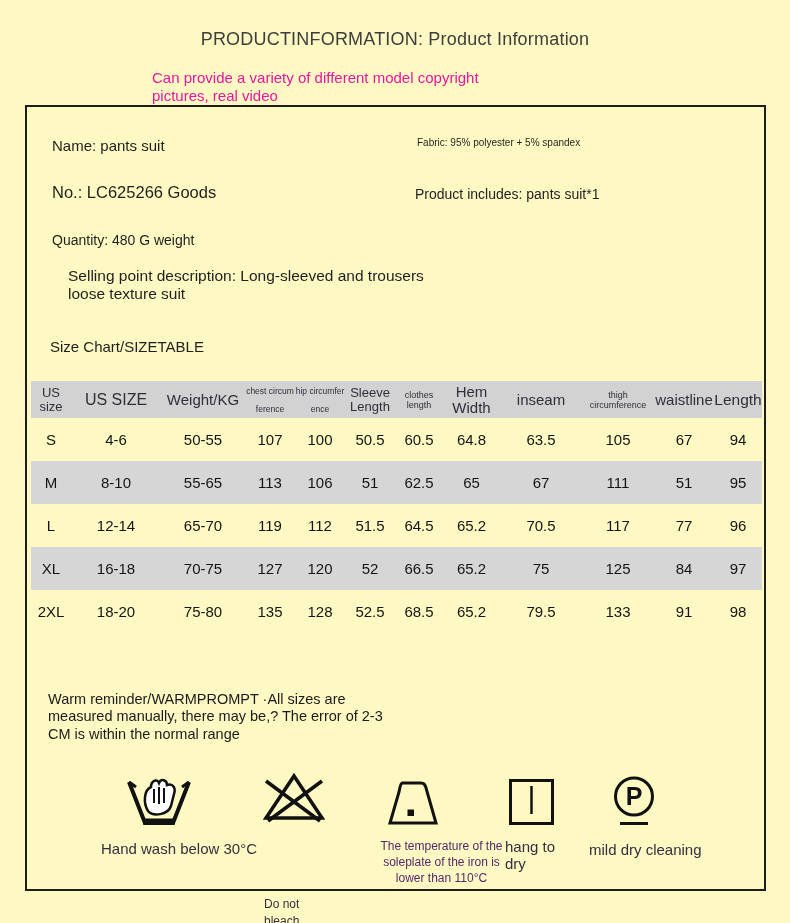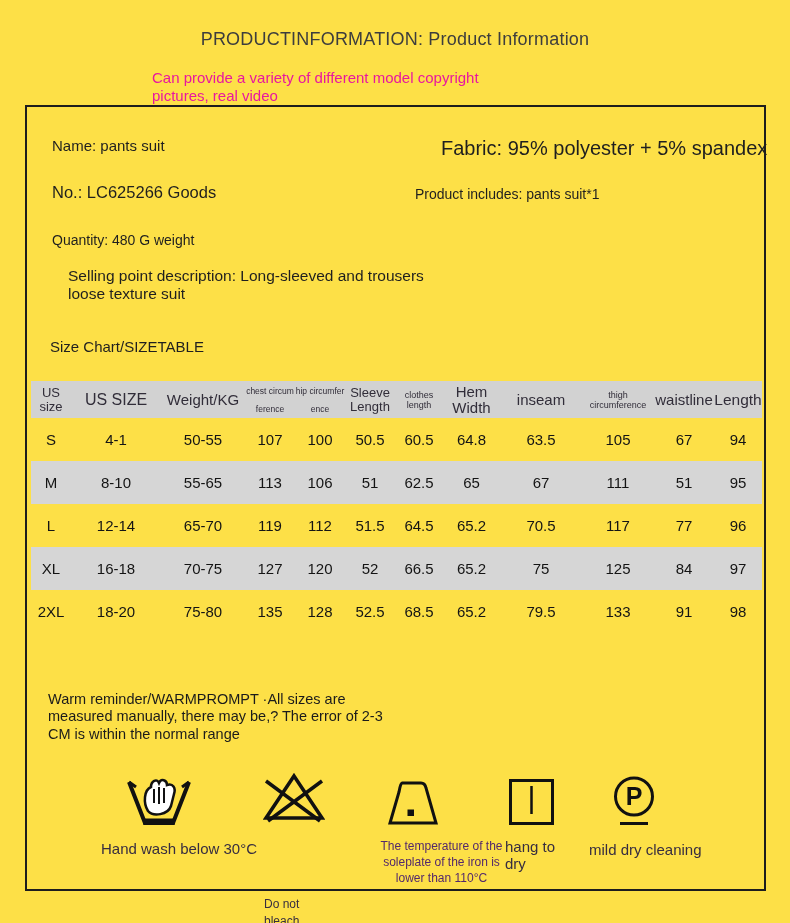--- a/index.html
+++ b/index.html
@@ -1,26 +1,26 @@
 <!DOCTYPE html>
 <html><head>
 <meta charset="utf-8">
 <style>
   html,body{margin:0;padding:0;background:#ffffff;}
-  .canvas{position:relative;width:790px;height:923px;background:#fde047;overflow:hidden;
+  .canvas{position:relative;width:790px;height:923px;background:#fef9c3;overflow:hidden;
           font-family:"Liberation Sans",sans-serif;color:#1f1f1f;}
 
   .title{position:absolute;top:29px;left:0;width:100%;text-align:center;
          font-size:18px;color:#3d3d3d;letter-spacing:.2px;}
   .subtitle{position:absolute;top:63px;left:152px;font-size:15px;line-height:17.5px;color:#e8179f;margin-top:6px;}
 
   .box{position:absolute;left:25px;top:105px;width:737px;height:782px;border:2px solid #1d1d1d;}
   .fld{position:absolute;white-space:nowrap;}
   .f-name{left:25px;top:30px;font-size:15px;}
-  .f-fabric{left:390px;top:30px;font-size:20px;margin-left:24px;}
+  .f-fabric{left:390px;top:30px;font-size:10px;}
   .f-no{left:25px;top:76px;font-size:16.5px;}
   .f-includes{left:388px;top:79px;font-size:14px;}
   .f-qty{left:25px;top:125px;font-size:14px;}
   .f-sell{left:41px;top:160px;font-size:15.5px;line-height:18px;}
   .f-chart{left:23px;top:231px;font-size:15px;}
 
   table.size-table{position:absolute;left:4px;top:274px;width:731px;
                    border-collapse:collapse;table-layout:fixed;}
   .size-table th,.size-table td{padding:0;vertical-align:middle;}
   .size-table thead tr{height:37px;background:#d2d2d2;border-radius:16px;}
@@ -107,21 +107,21 @@
           <th class="hc-7">Hem Width</th>
           <th class="hc-8">inseam</th>
           <th class="hc-9">thigh circumference</th>
           <th class="hc-10">waistline</th>
           <th class="hc-11">Length</th>
         </tr>
       </thead>
       <tbody>
           <tr>
             <td>S</td>
-            <td>4-1</td>
+            <td>4-6</td>
             <td>50-55</td>
             <td>107</td>
             <td>100</td>
             <td>50.5</td>
             <td>60.5</td>
             <td>64.8</td>
             <td>63.5</td>
             <td>105</td>
             <td>67</td>
             <td>94</td>

